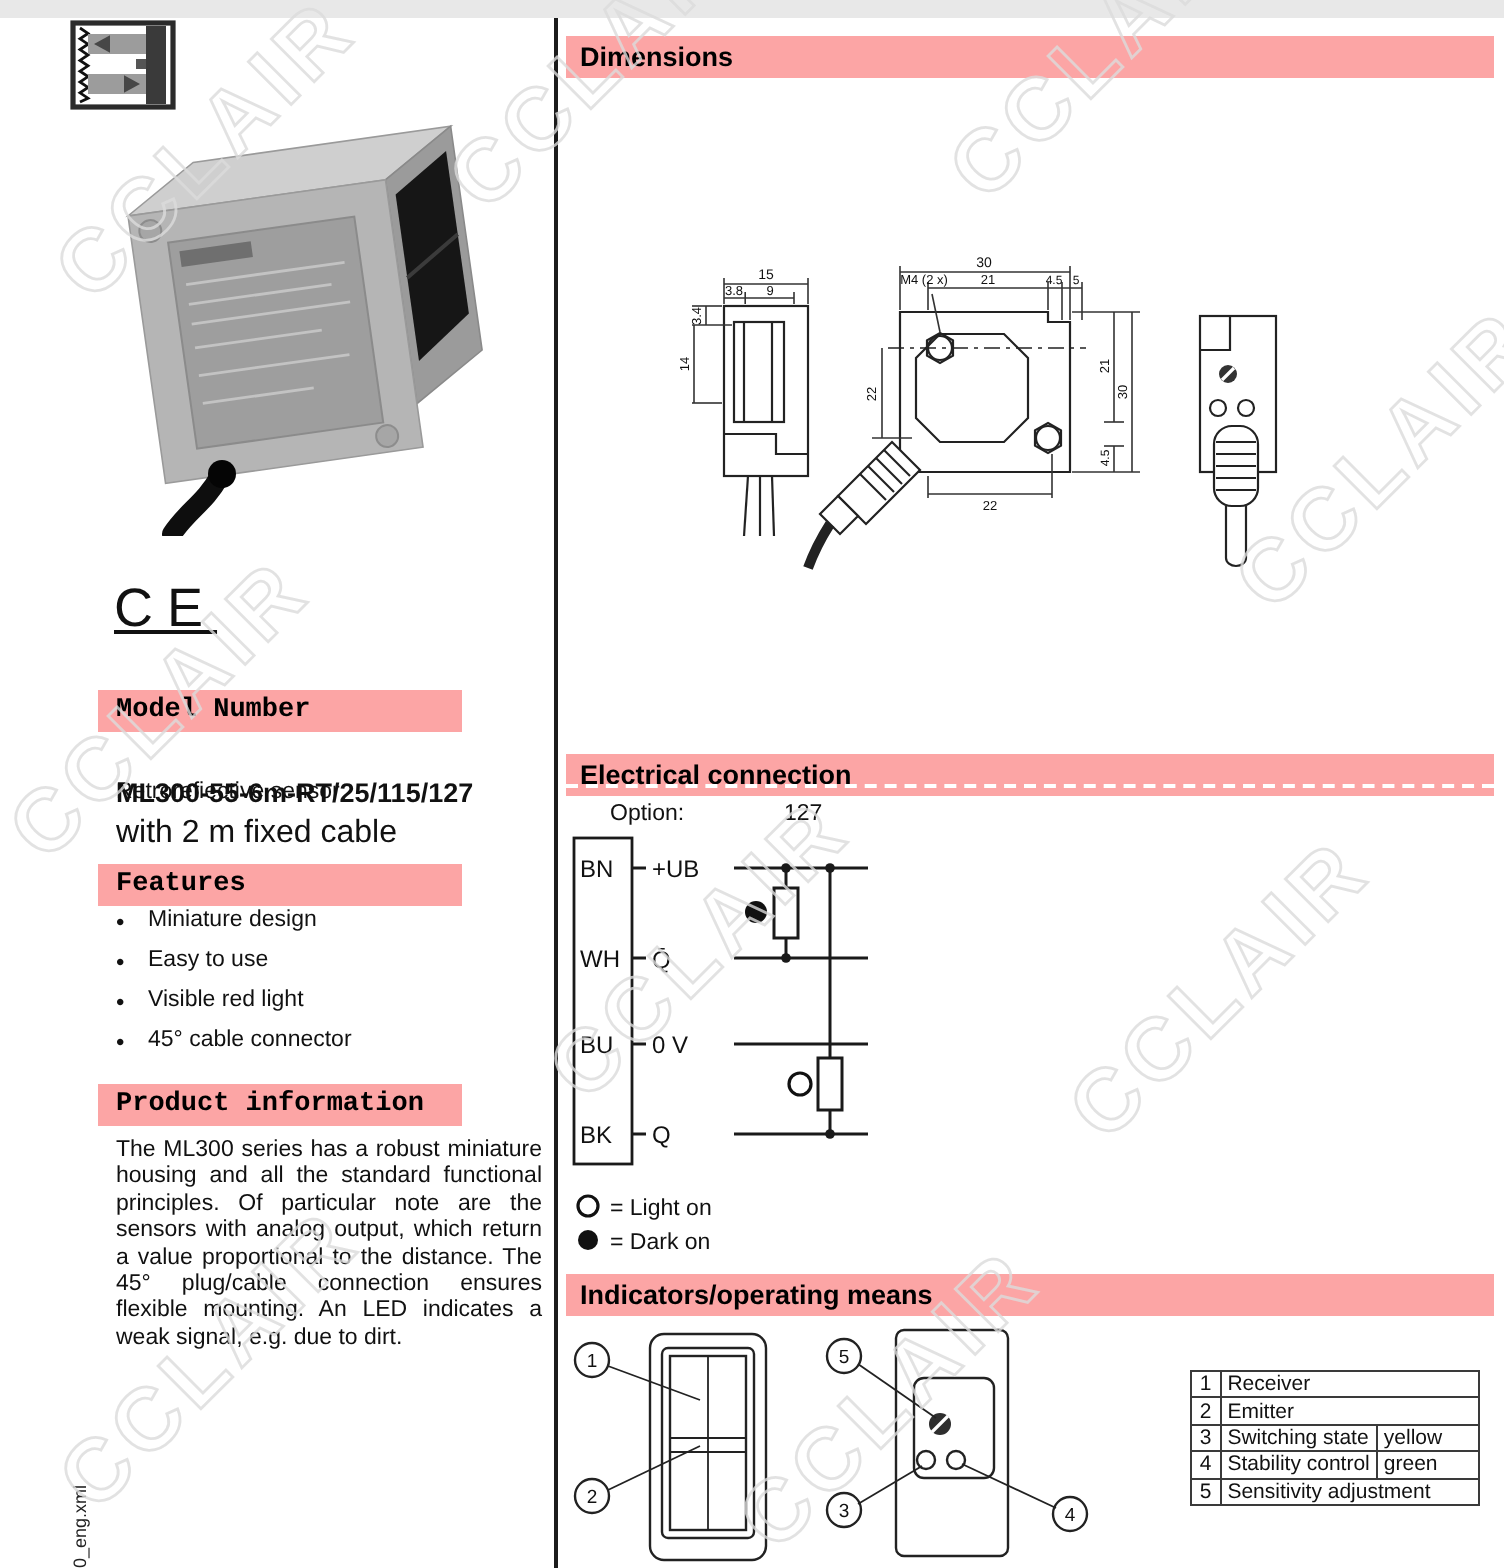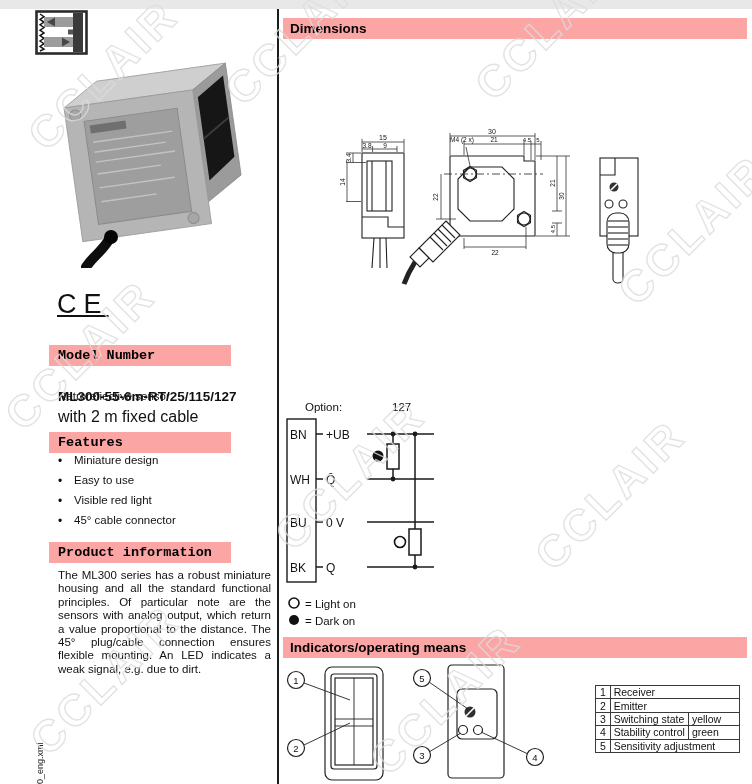--- a/index.html
+++ b/index.html
@@ -207,20 +207,21 @@
       <rect x="309" y="98" width="22" height="40" rx="9" fill="#fff"></rect>
       <line x1="310" y1="106" x2="330" y2="106"></line>
         <line x1="310" y1="112" x2="330" y2="112"></line>
       <line x1="310" y1="118" x2="330" y2="118"></line>
         <line x1="310" y1="124" x2="330" y2="124"></line>
       <line x1="310" y1="130" x2="330" y2="130"></line>
       <path d="M315,138 V164 a5,4 0 0 0 10,0 V138"></path>
     </g>
   </svg>
 
+  <div class="bar bar-right" style="top:377px;">Electrical connection</div>
   <div class="dashed-overlay"></div>
 
   <div class="txt option-label">Option:</div>
   <div class="txt option-value">127</div>
 
   <svg class="abs" style="left:283px;top:415px;" width="230" height="215" viewBox="0 0 230 215">
     <rect x="4" y="4" width="29" height="163" fill="none" stroke="#1a1a1a" stroke-width="1.4"></rect>
     <g stroke="#1a1a1a" stroke-width="1.5">
       <line x1="33" y1="19" x2="40" y2="19"></line>
         <line x1="33" y1="64" x2="40" y2="64"></line>

